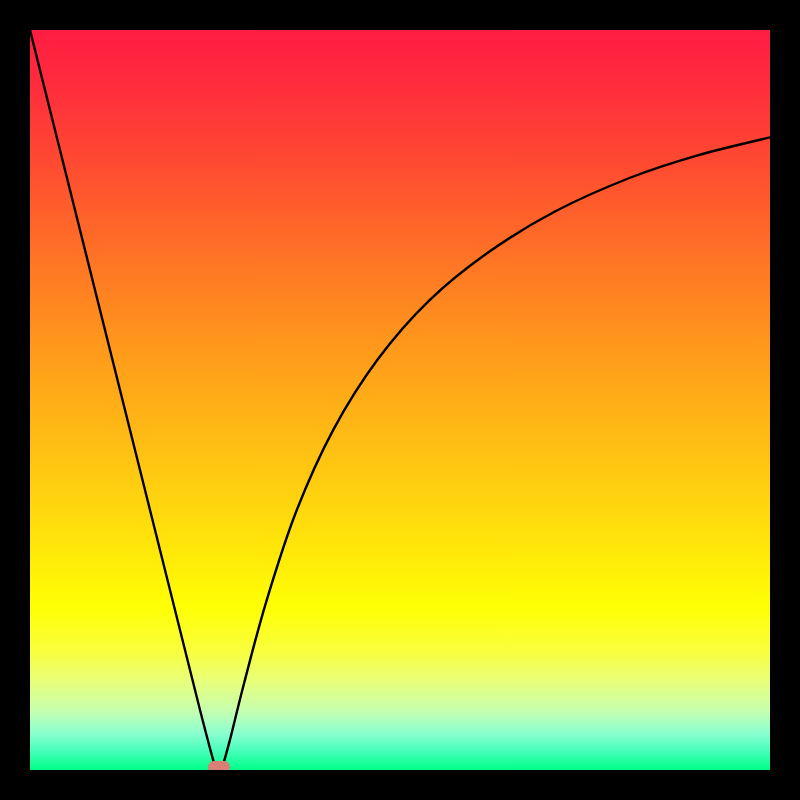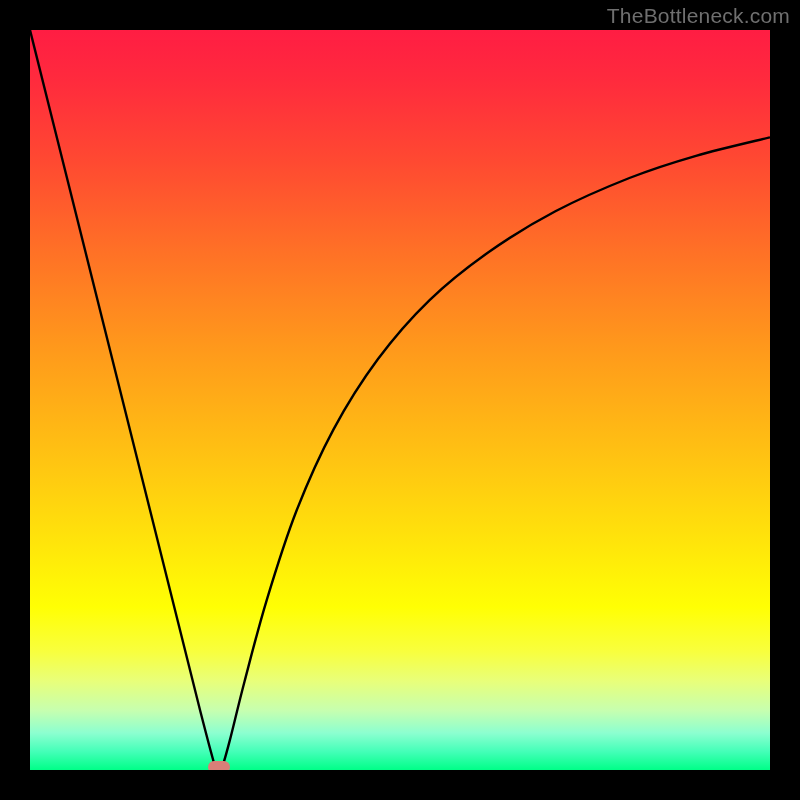--- a/index.html
+++ b/index.html
@@ -75,14 +75,13 @@
   <div class="plot-area">
     <div class="gradient"></div>
 
     <svg class="curve" width="740" height="740" viewBox="0 0 740 740">
       <path id="curve-path" d="M 0.00 0.00 C 6.17 24.67, 24.67 98.67, 37.00 148.00 C 49.33 197.33, 61.67 246.67, 74.00 296.00 C 86.33 345.33, 98.67 394.67, 111.00 444.00 C 123.33 493.33, 138.13 552.53, 148.00 592.00 C 157.87 631.47, 164.03 656.75, 170.20 680.80 C 176.37 704.85, 181.92 726.43, 185.00 736.30 C 188.08 746.17, 187.47 740.00, 188.70 740.00 C 189.93 740.00, 190.55 741.23, 192.40 736.30 C 194.25 731.37, 196.10 724.58, 199.80 710.40 C 203.50 696.22, 208.43 674.63, 214.60 651.20 C 220.77 627.77, 228.17 598.17, 236.80 569.80 C 245.43 541.43, 255.30 509.37, 266.40 481.00 C 277.50 452.63, 289.83 424.88, 303.40 399.60 C 316.97 374.32, 331.77 350.88, 347.80 329.30 C 363.83 307.72, 381.10 287.98, 399.60 270.10 C 418.10 252.22, 437.83 236.80, 458.80 222.00 C 479.77 207.20, 501.97 193.63, 525.40 181.30 C 548.83 168.97, 575.97 157.25, 599.40 148.00 C 622.83 138.75, 642.57 132.58, 666.00 125.80 C 689.43 119.02, 727.67 110.38, 740.00 107.30" fill="none" stroke="#000" stroke-width="2.4"></path>
     </svg>
 
     <div class="marker" id="marker" style="left: 188.7px; top: 737px;"></div>
   </div>
 
-  <div class="watermark">TheBottleneck.com</div>
 </div>
 
 </body></html>

